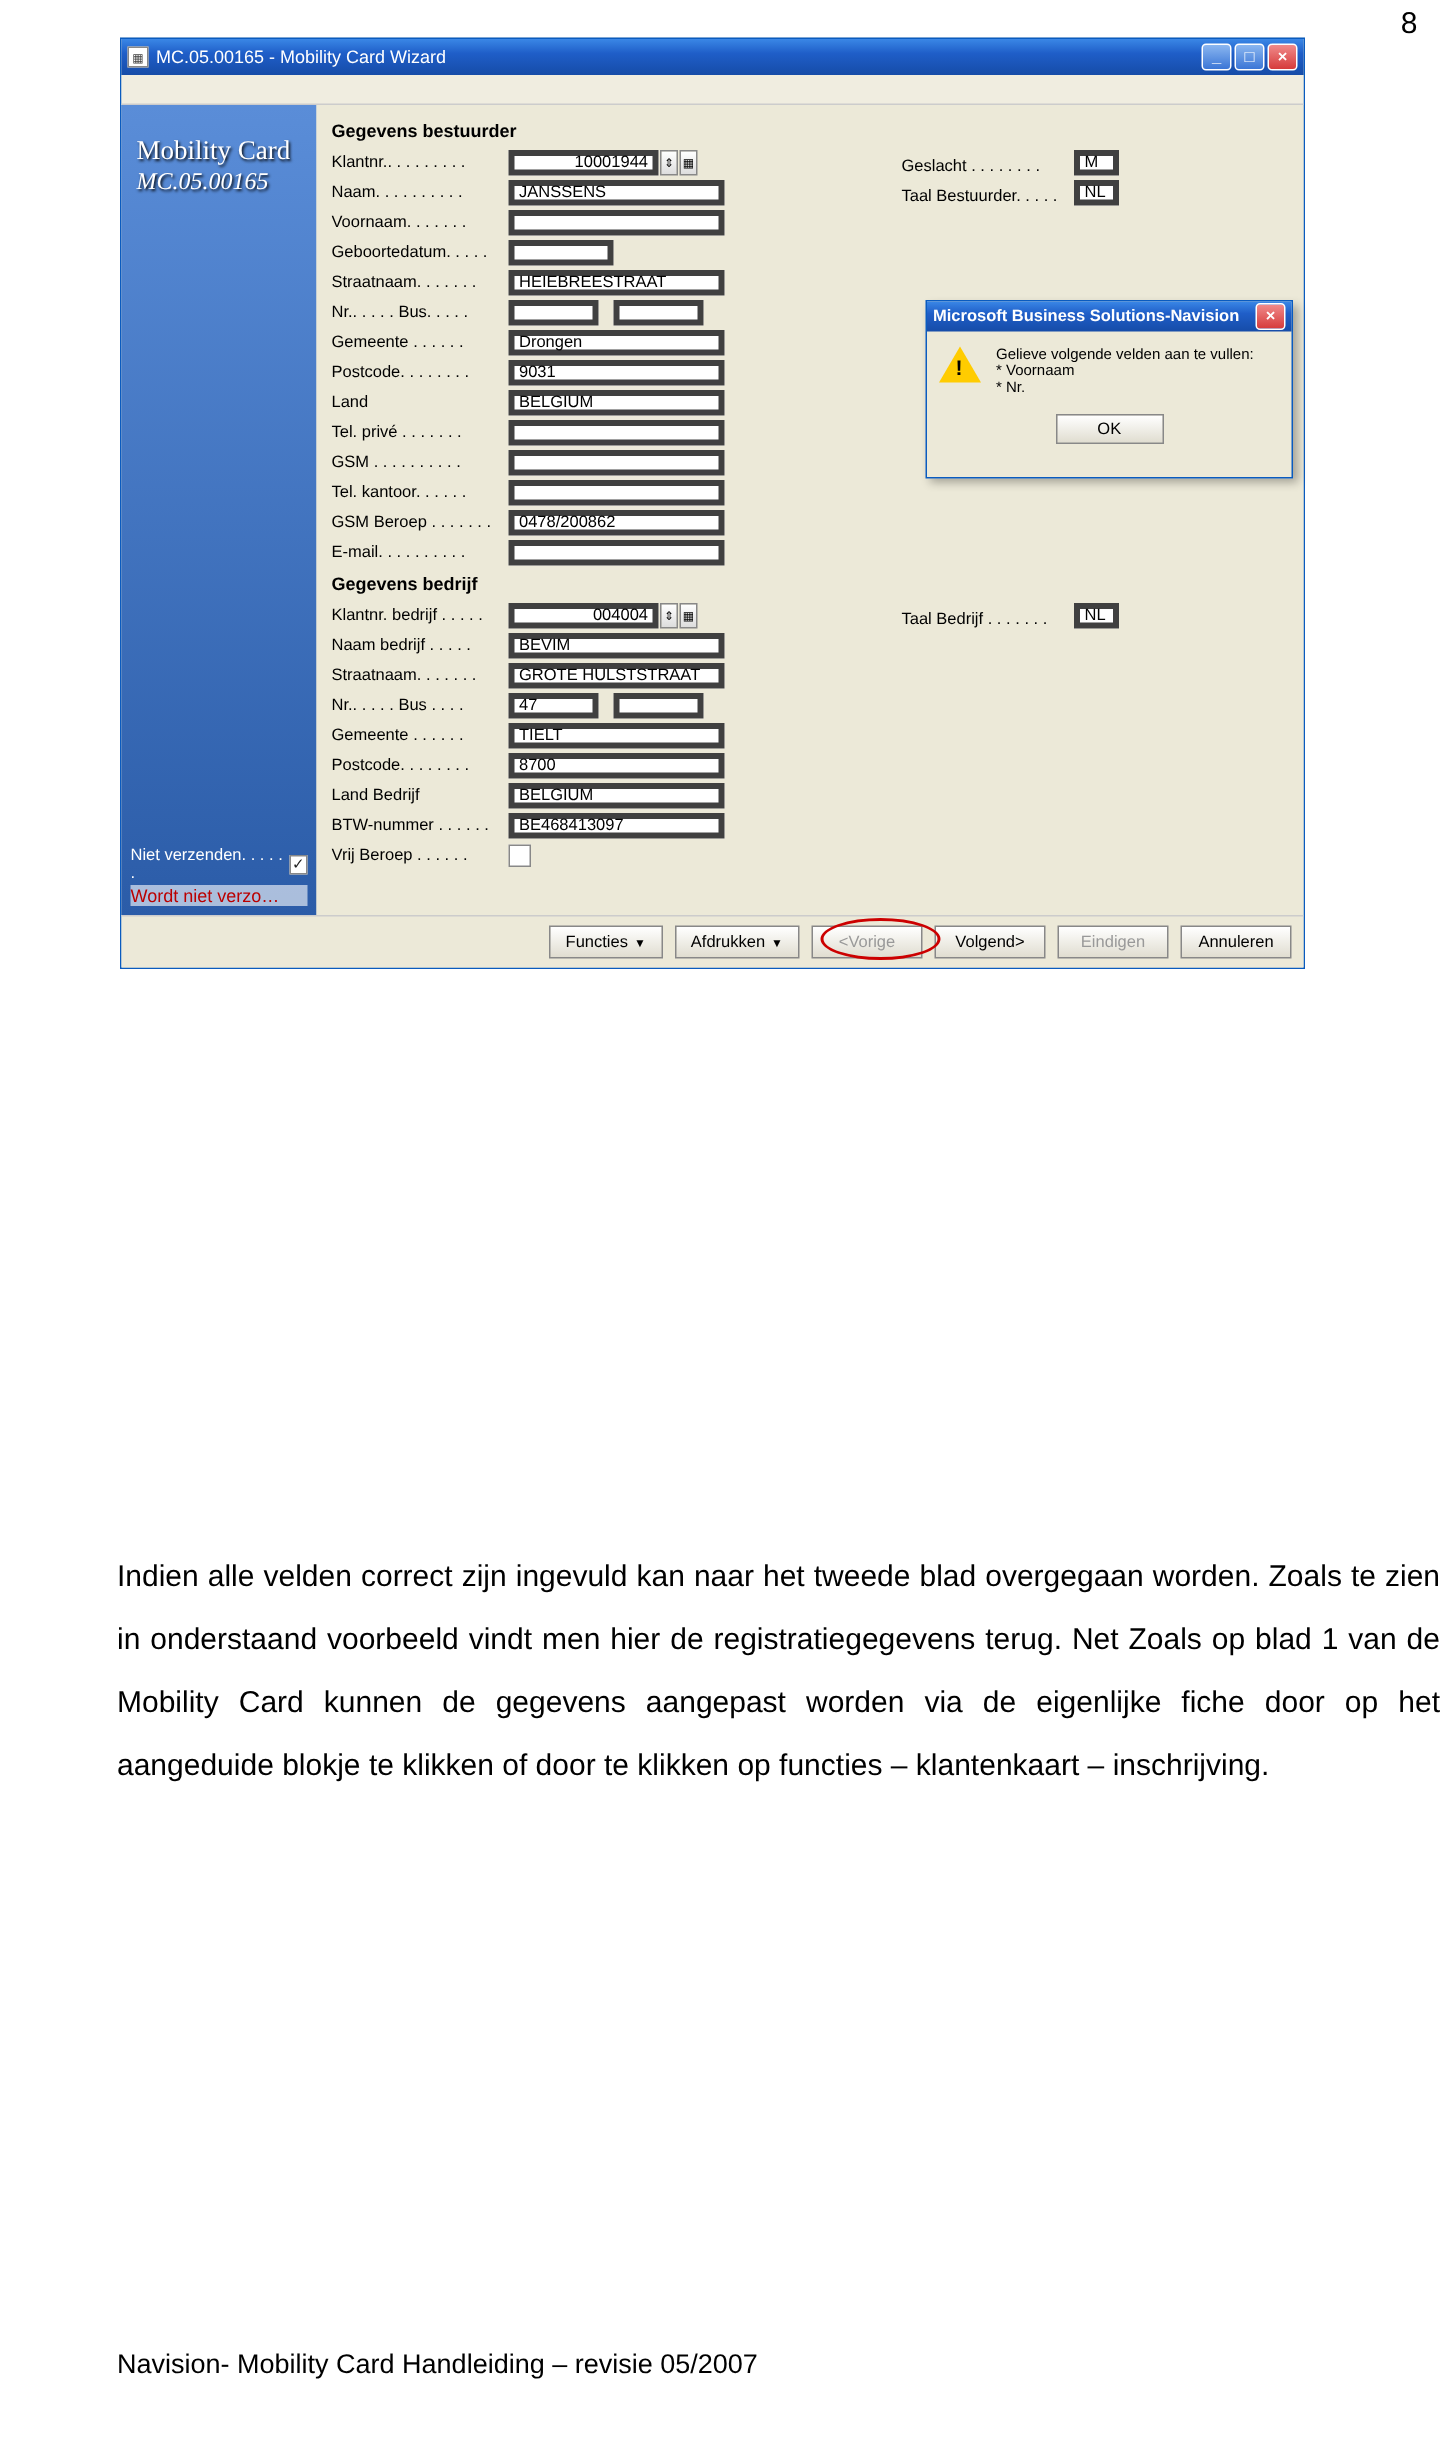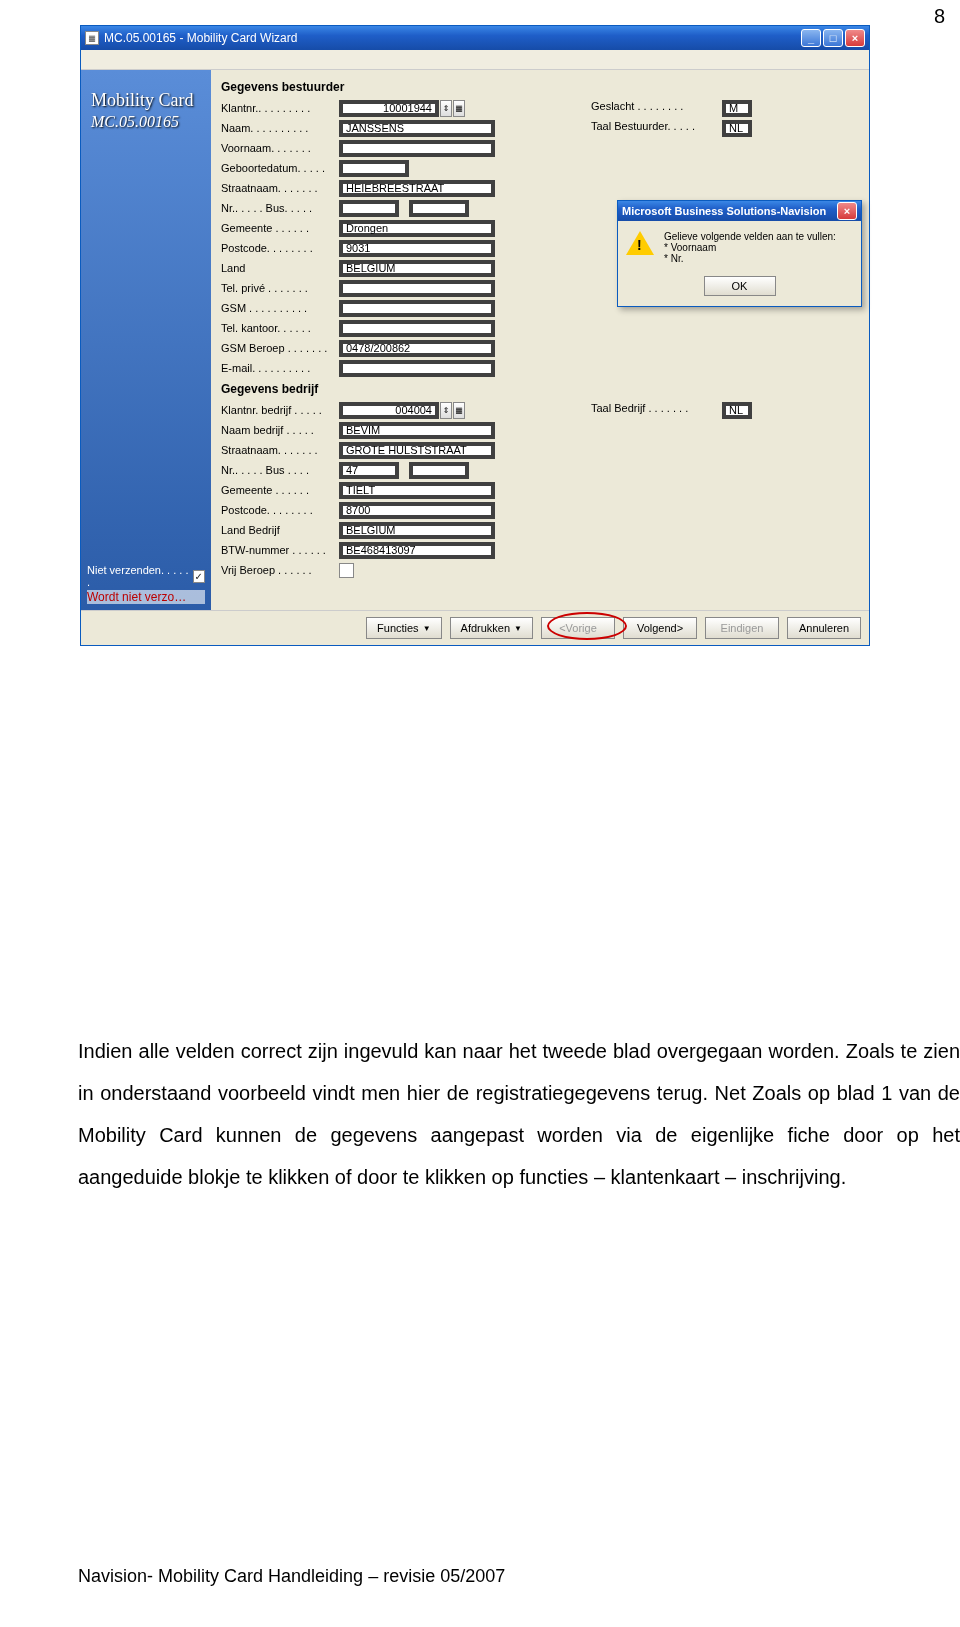--- a/index.html
+++ b/index.html
@@ -23,36 +23,36 @@
   .chkbox { width: 13px; height: 13px; background: #fff; border: 1px solid #888; display: inline-flex; align-items: center; justify-content: center; font-size: 10px; color: #222; }
   .form-area { flex: 1; padding: 6px 10px 2px 10px; background: #ece9d8; position: relative; }
   .section-title { font-weight: bold; font-size: 12px; margin: 4px 0 4px 0; }
   .form-row { display: flex; align-items: center; height: 20px; }
   .form-label { width: 118px; white-space: nowrap; overflow: hidden; }
   .form-input { background: #fff; border: 4px solid #404040; height: 17px; padding: 0 3px; font-size: 11px; display: inline-flex; align-items: center; }
   .input-100 { width: 100px; }
   .input-70 { width: 70px; }
   .input-60 { width: 60px; }
   .input-30 { width: 30px; }
-  .input-140 { width: 156px; }
+  .input-140 { width: 144px; }
   .spin-btn { width: 12px; height: 17px; border: 1px solid #888; background: linear-gradient(to bottom, #fff, #ddd); display: inline-flex; align-items: center; justify-content: center; font-size: 8px; margin-left: 1px; }
-  .right-col { position: absolute; left: 380px; display: flex; align-items: flex-start; gap: 16px; }
+  .right-col { position: absolute; left: 390px; display: flex; align-items: flex-end; }
   .right-label { width: 115px; }
   .button-bar { display: flex; justify-content: flex-end; gap: 8px; padding: 6px 8px; background: #ece9d8; border-top: 1px solid #ccc; }
   .wiz-btn { height: 22px; padding: 0 10px; min-width: 74px; background: linear-gradient(to bottom, #fff, #e0ddd0); border: 1px solid #888; font-size: 11px; display: inline-flex; align-items: center; justify-content: center; gap: 4px; }
   .wiz-btn.disabled { color: #999; }
   .arrow-down { font-size: 8px; }
   .circle-highlight { position: absolute; border: 2px solid #c00; border-radius: 50%; width: 80px; height: 28px; pointer-events: none; }
   .msgbox { position: absolute; top: 200px; left: 617px; width: 245px; background: #ece9d8; border: 1px solid #0a5bbf; box-shadow: 3px 3px 6px rgba(0,0,0,0.3); z-index: 10; }
   .msgbox .titlebar { height: 20px; font-size: 11px; font-weight: bold; }
   .msgbox-body { padding: 10px 8px 8px 8px; display: flex; gap: 10px; font-size: 10px; }
   .warn-icon { width: 28px; height: 28px; }
   .warn-triangle { width: 0; height: 0; border-left: 14px solid transparent; border-right: 14px solid transparent; border-bottom: 24px solid #ffcc00; position: relative; }
   .warn-triangle::after { content: "!"; position: absolute; top: 6px; left: -3px; font-weight: bold; color: #000; font-size: 14px; }
-  .msgbox-btn-row { text-align: center; padding: 4px 0 10px 0; }
+  .msgbox-btn-row { text-align: center; padding: 4px 0 22px 0; }
   .msgbox-btn { width: 72px; height: 20px; background: linear-gradient(to bottom, #fff, #e0ddd0); border: 1px solid #888; font-size: 11px; }
   .para { position: absolute; left: 78px; right: 0px; font-family: Arial, sans-serif; font-size: 20px; line-height: 2.1; text-align: justify; }
   .footer { position: absolute; bottom: 40px; left: 78px; font-family: Arial, sans-serif; font-size: 18px; }
   .text-right { text-align: right; justify-content: flex-end; }
 </style>
 </head>
 <body>
 
 <div class="page">
   <div class="pagenum">8</div>

